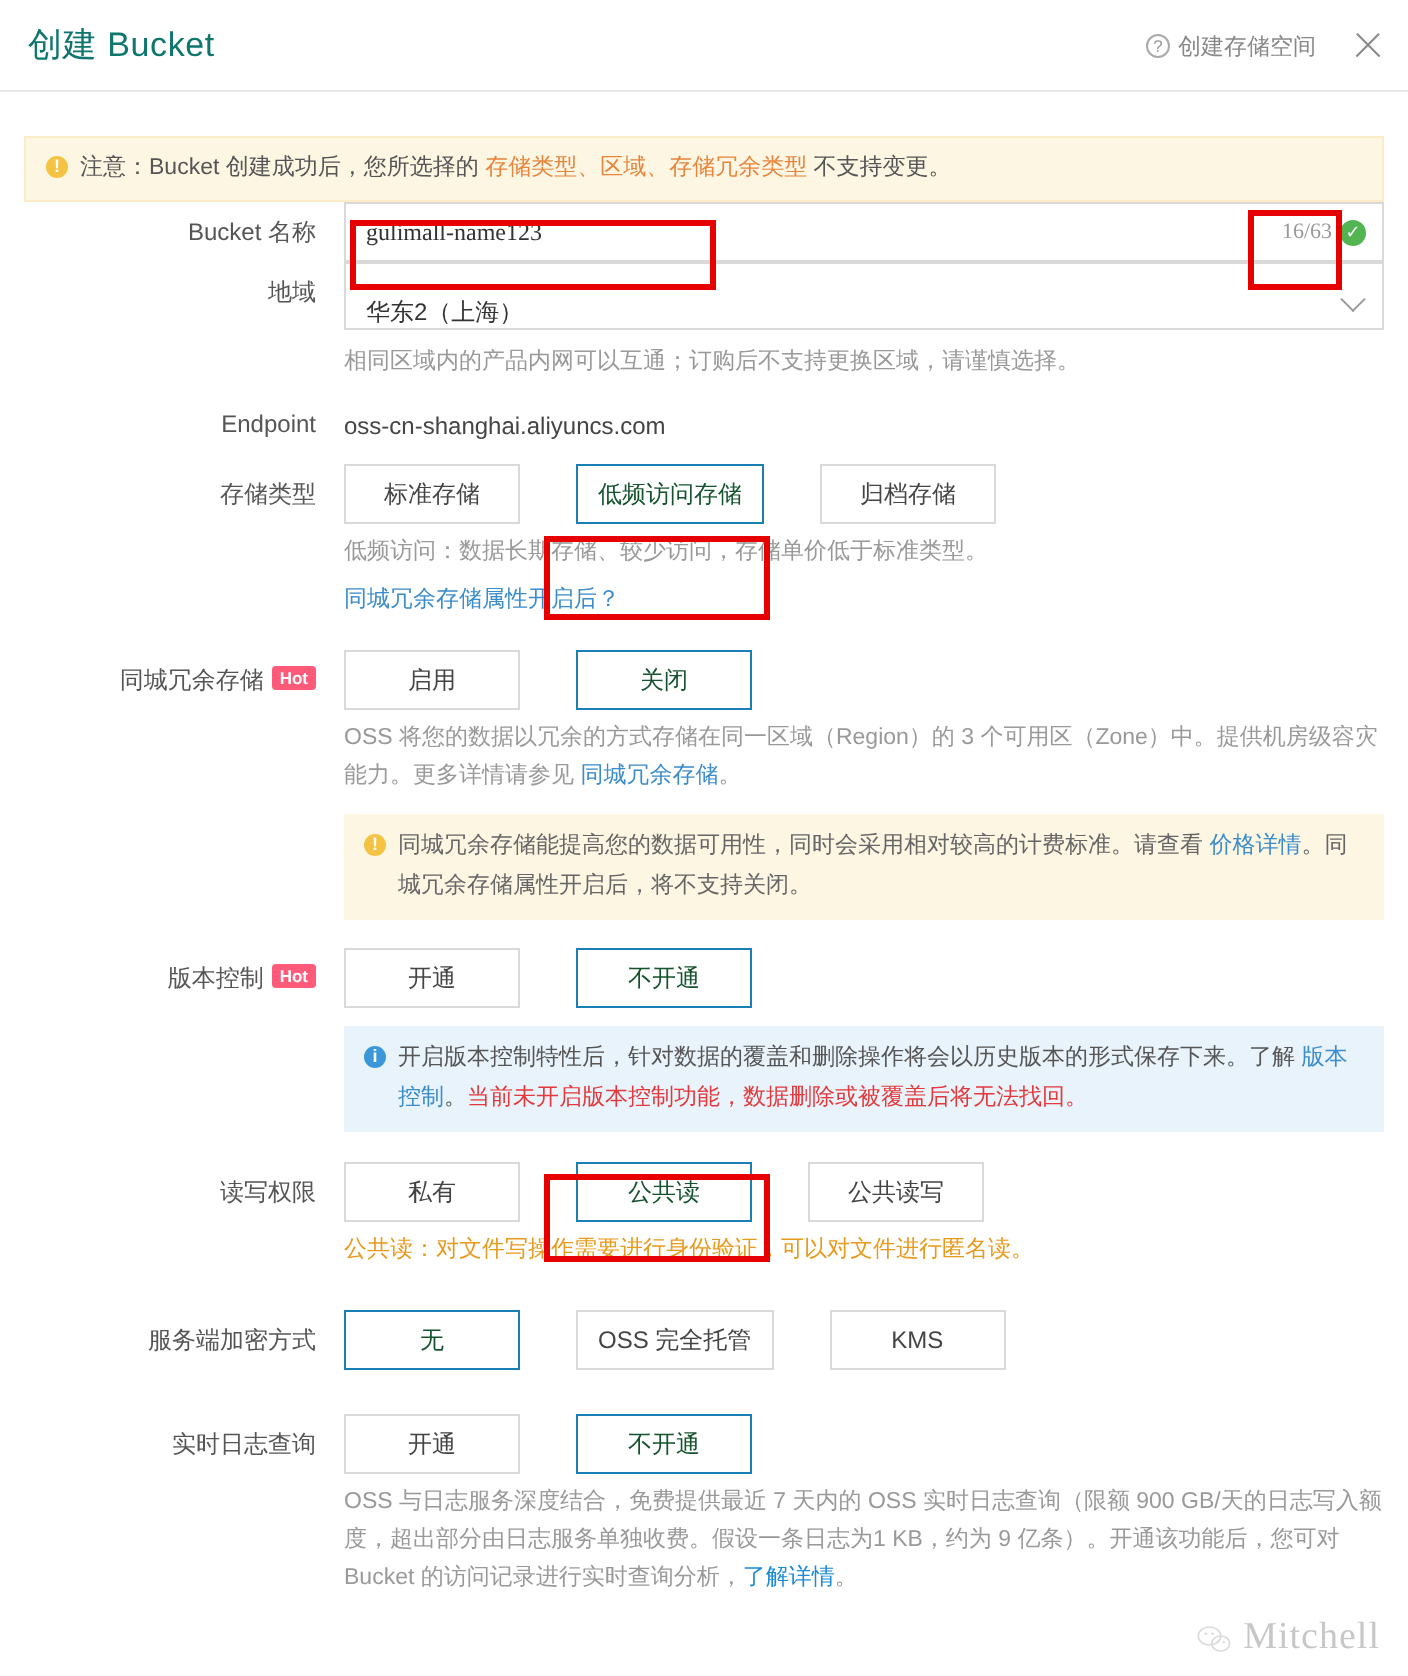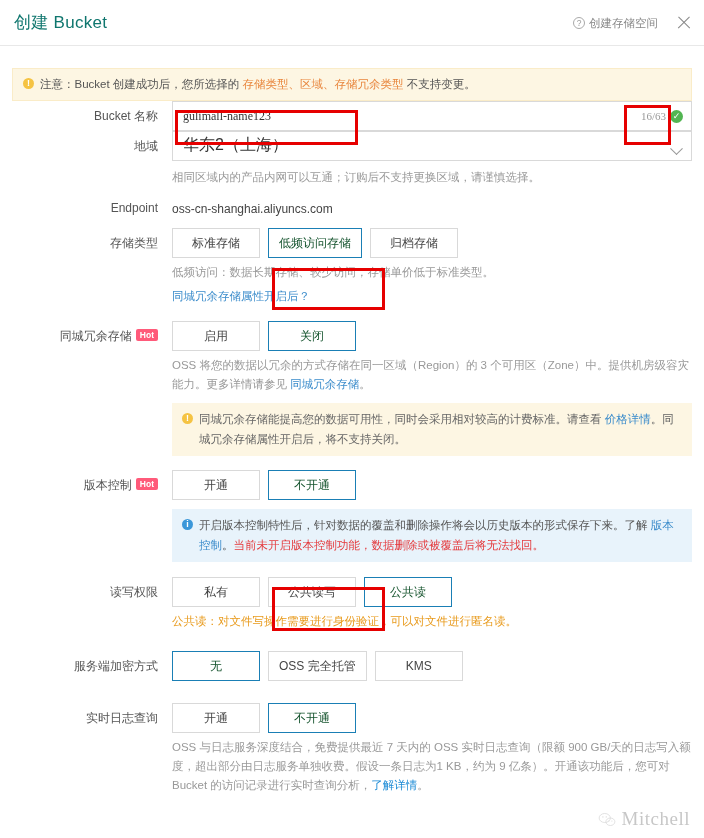--- a/index.html
+++ b/index.html
@@ -117,23 +117,23 @@
     font-size: 9px; line-height: 13px; text-align: center;
     display: inline-block;
   }
 
   
   .sel {
     width: 100%;
     height: 30px;
     border: 1px solid #d9d9d9;
     background: #fff;
-    display: flex; align-items: flex-end;
-    padding: 4px 10px;
-    font-size: 16px; color: #333;
+    display: flex; align-items: flex-start;
+    padding: 16px 10px;
+    font-size: 12px; color: #333;
   }
   .sel .val { flex: 1 1 auto; }
   .chev {
     width: 9px; height: 9px;
     border-right: 1.4px solid #999;
     border-bottom: 1.4px solid #999;
     transform: rotate(45deg) translate(-2px,-2px);
   }
 
   .static-val { font-size: 12px; color: #444; padding-top: 1px; }
@@ -145,21 +145,21 @@
     line-height: 1.65;
     margin-top: 7px;
   }
   .help-txt.tight { margin-top: 5px; }
   .link { color: #3b8ccb; }
   .link-blue { color: #1c8bd6; }
   .red-txt { color: #e4393c; }
   .orange-txt { color: #e89a1c; }
 
   
-  .btn-group { display: flex; }
+  .btn-group { display: flex; gap: 20px; }
   .seg-btn {
     min-width: 88px;
     height: 30px;
     border: 1px solid #d9d9d9;
     background: #fff;
     font-size: 12px;
     color: #444;
     display: flex; align-items: center; justify-content: center;
     margin-right: 8px;
     cursor: pointer;
@@ -305,22 +305,22 @@
           <span><span>开启版本控制特性后，针对数据的覆盖和删除操作将会以历史版本的形式保存下来。了解 </span><span class="link">版本控制</span><span>。</span><span class="red-txt">当前未开启版本控制功能，数据删除或被覆盖后将无法找回。</span></span>
         </div>
       </div>
     </div>
 
     <div class="row" style="margin-top:15px;">
       <div class="row-label">读写权限</div>
       <div class="row-field">
         <div class="btn-group">
           <div class="seg-btn">私有</div>
+          <div class="seg-btn selected">公共读</div>
           <div class="seg-btn">公共读写</div>
-          <div class="seg-btn selected">公共读</div>
         </div>
         <div class="help-txt tight orange-txt">公共读：对文件写操作需要进行身份验证，可以对文件进行匿名读。</div>
       </div>
     </div>
 
     <div class="row" style="margin-top:20px;">
       <div class="row-label">服务端加密方式</div>
       <div class="row-field">
         <div class="btn-group">
           <div class="seg-btn selected">无</div>

